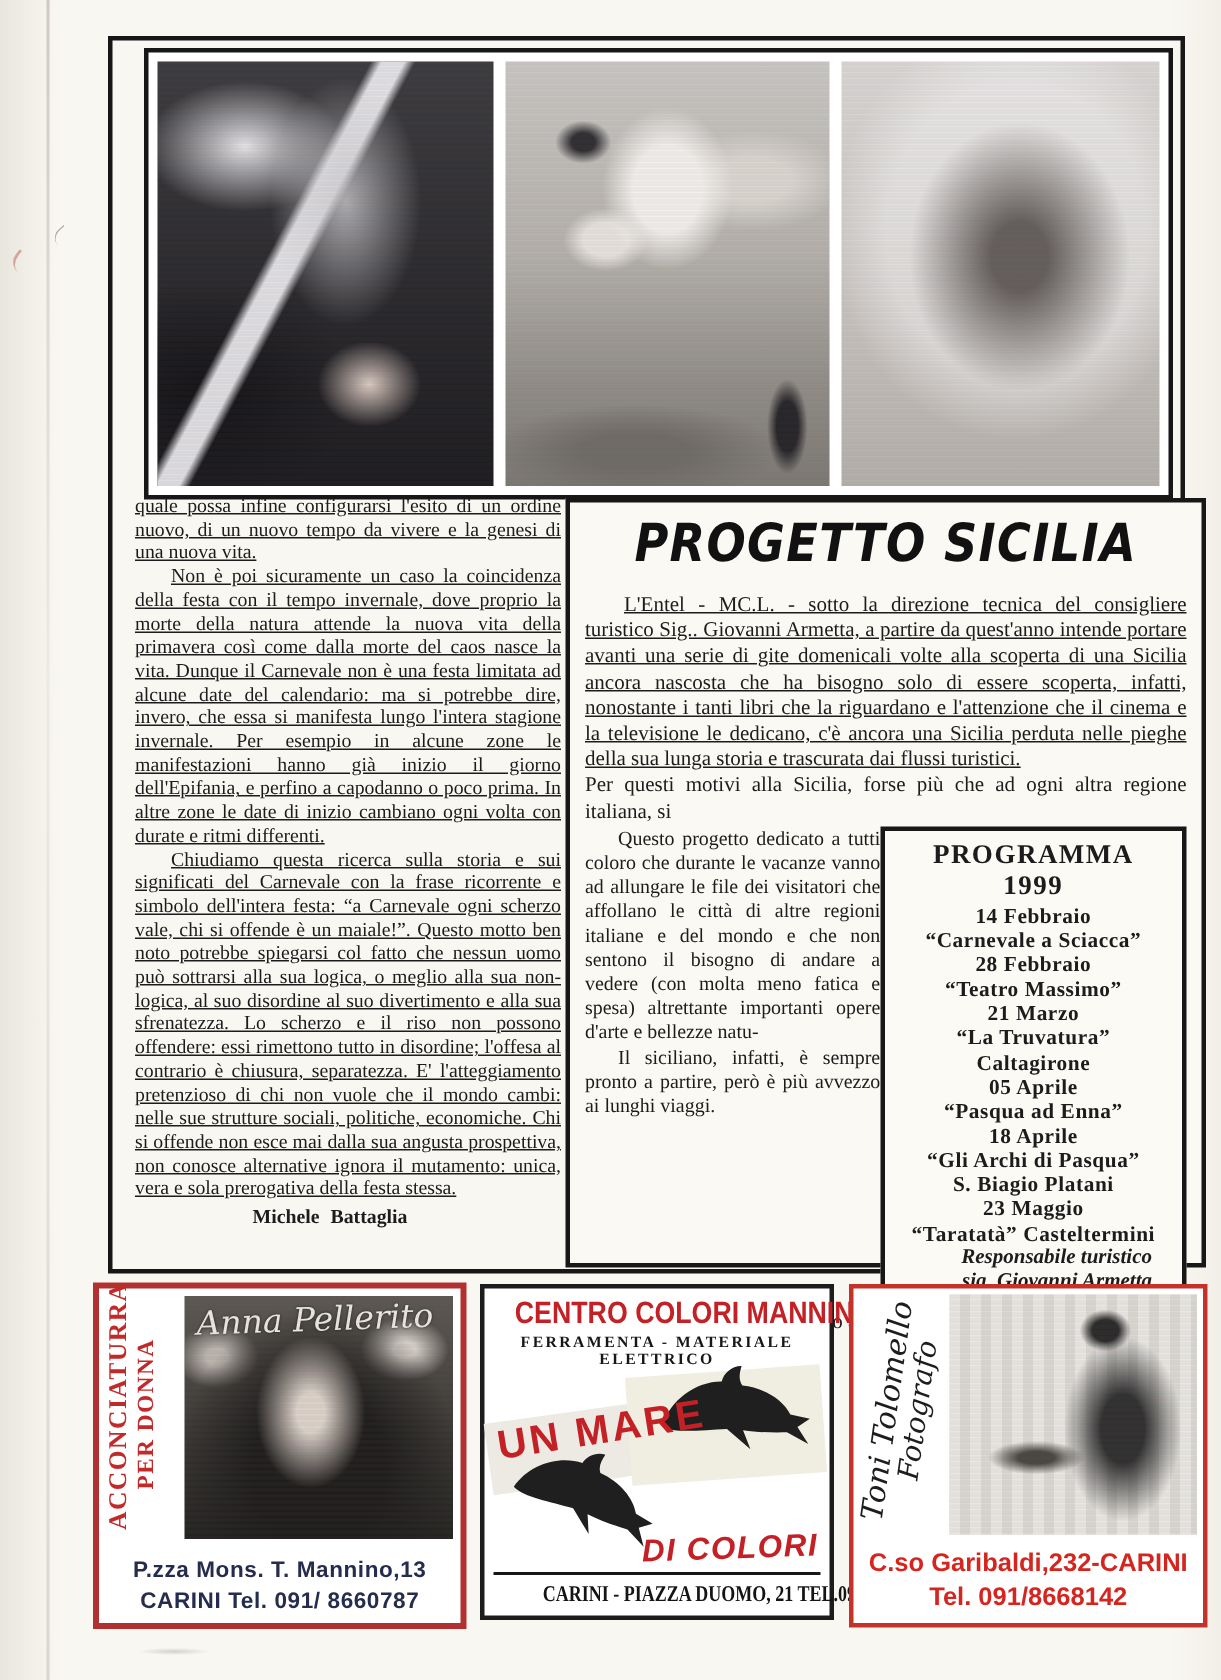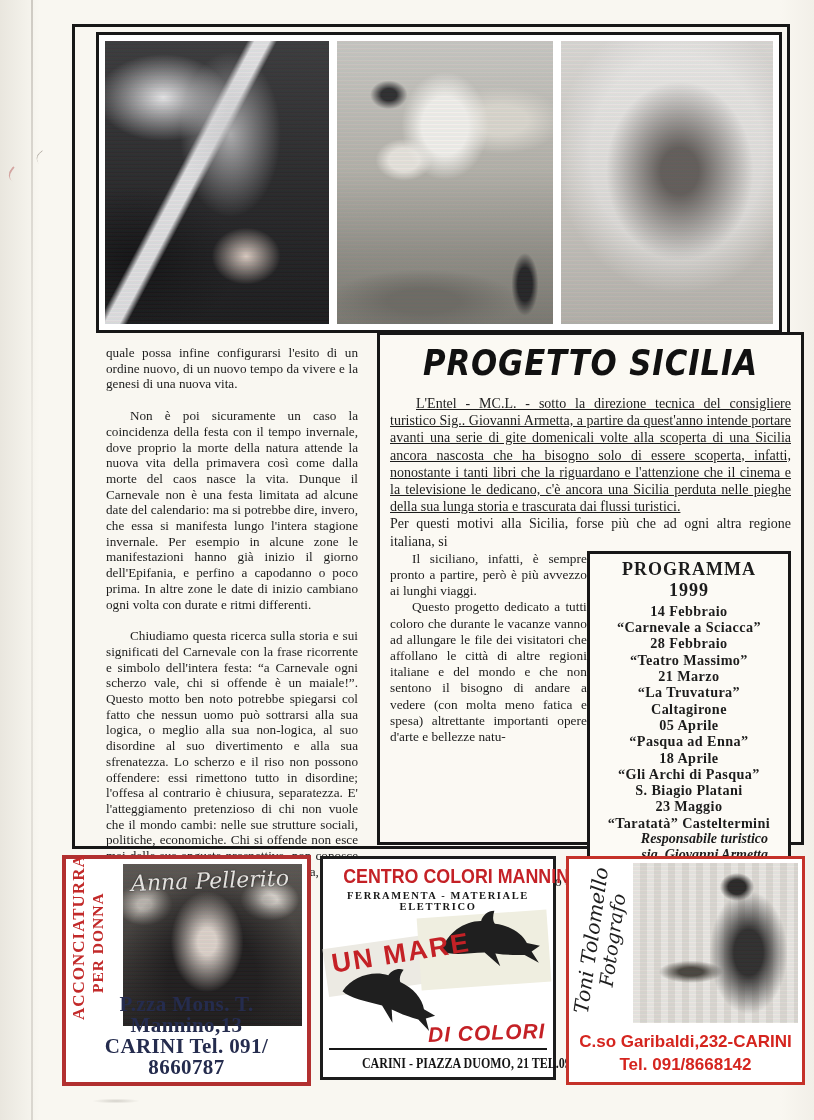--- a/index.html
+++ b/index.html
@@ -39,21 +39,21 @@
     radial-gradient(18px 42px at 87% 86%, #262626 40%, rgba(38,38,38,0) 75%),
     radial-gradient(120px 40px at 40% 92%, #6e6c64 30%, rgba(110,108,100,0) 80%),
     linear-gradient(180deg,#c9c8c2 0%,#b4b2a9 45%,#918f86 75%,#7b7970 100%);}
   .photo3{flex:1;background:
     radial-gradient(105px 128px at 56% 46%, rgba(86,81,76,.9) 18%, rgba(86,81,76,0) 70%),
     radial-gradient(150px 170px at 55% 40%, rgba(250,250,248,.45) 58%, rgba(250,250,248,0) 82%),
     linear-gradient(180deg,#dad8d3,#c6c3bc 60%,#b4b1a9);}
 
   
   .left-col{position:absolute;left:90px;top:329px;width:284px;font-size:13.2px;line-height:15.7px;text-align:justify;}
-  .left-col p{margin:16px;}
+  .left-col p{margin:0;text-decoration:underline;}
   .left-col p.ind{text-indent:24px;}
   .signature{font-weight:bold;text-align:center;padding-right:24px;margin-top:3px;word-spacing:4px;}
 
   
   .progetto-box{position:absolute;left:377px;top:332px;width:427px;height:513px;border:3px solid #171717;
     background:#fbf9f3;box-sizing:border-box;padding:4px 10px;}
   .progetto-title{font-family:"DejaVu Sans",sans-serif;font-style:italic;font-weight:bold;font-size:35px;
     text-align:center;transform:scaleX(.88);letter-spacing:1px;margin:4px 0 12px;color:#111;}
   .pj{margin:0;text-align:justify;font-size:14px;line-height:17.2px;}
   .pj.ind{text-indent:26px;text-decoration:underline;}
@@ -85,21 +85,21 @@
   .vs2{font-size:15.5px;letter-spacing:1px;}
   .hair-photo{position:absolute;left:57px;top:5px;right:5px;height:162px;background:
     radial-gradient(52px 72px at 47% 48%, #dbd1c8 18%, rgba(219,209,200,0) 70%),
     radial-gradient(118px 138px at 50% 72%, #201e1d 38%, rgba(32,30,29,0) 80%),
     radial-gradient(42px 30px at 82% 22%, #d2cdc5 18%, rgba(210,205,197,0) 70%),
     radial-gradient(40px 30px at 12% 25%, #b9b4ac 18%, rgba(185,180,172,0) 70%),
     linear-gradient(180deg,#5c5852,#3d3a36 55%,#252321);}
   .hair-caption{position:absolute;top:4px;left:8px;right:4px;font-family:"DejaVu Serif",serif;font-style:italic;
     font-size:22px;color:#e9e7e2;transform:rotate(-2deg);white-space:nowrap;text-shadow:0 0 2px rgba(0,0,0,.6);}
   .hair-address{position:absolute;left:4px;right:4px;bottom:4px;text-align:center;color:#252c4e;
-    font-weight:bold;font-size:21px;line-height:21px;letter-spacing:.4px;font-family:Liberation Serif, serif;}
+    font-weight:bold;font-size:15px;line-height:21px;letter-spacing:.4px;font-family:Liberation Sans, sans-serif;}
 
   
   .ad-colori{left:320px;top:856px;width:236px;height:224px;border:3px solid #1c1c1c;padding:3px 6px;
     display:flex;flex-direction:column;text-align:center;}
   .colori-title{color:#c42126;font-family:"Liberation Sans",sans-serif;font-weight:bold;font-size:20.5px;
     transform:scaleX(.87);white-space:nowrap;margin-top:2px;}
   .colori-sub{font-size:10.5px;font-weight:bold;letter-spacing:1.6px;margin-top:2px;color:#171717;}
   .colori-mid{position:relative;flex:1;}
   .wash{position:absolute;background:#eceae3;}
   .wash1{left:-4px;top:26px;width:160px;height:48px;transform:rotate(-8deg);}
@@ -155,22 +155,22 @@
     <p class="ind">Chiudiamo questa ricerca sulla storia e sui significati del Carnevale con la frase ricorrente e simbolo dell'intera festa: “a Carnevale ogni scherzo vale, chi si offende è un maiale!”. Questo motto ben noto potrebbe spiegarsi col fatto che nessun uomo può sottrarsi alla sua logica, o meglio alla sua non-logica, al suo disordine al suo divertimento e alla sua sfrenatezza. Lo scherzo e il riso non possono offendere: essi rimettono tutto in disordine; l'offesa al contrario è chiusura, separatezza. E' l'atteggiamento pretenzioso di chi non vuole che il mondo cambi: nelle sue strutture sociali, politiche, economiche. Chi si offende non esce mai dalla sua angusta prospettiva, non conosce alternative ignora il mutamento: unica, vera e sola prerogativa della festa stessa.</p>
     <div class="signature">Michele Battaglia</div>
   </div>
 
   <div class="progetto-box">
     <div class="progetto-title">PROGETTO SICILIA</div>
     <p class="pj ind">L'Entel - MC.L. - sotto la direzione tecnica del consigliere turistico Sig.. Giovanni Armetta, a partire da quest'anno intende portare avanti una serie di gite domenicali volte alla scoperta di una Sicilia ancora nascosta che ha bisogno solo di essere scoperta, infatti, nonostante i tanti libri che la riguardano e l'attenzione che il cinema e la televisione le dedicano, c'è ancora una Sicilia perduta nelle pieghe della sua lunga storia e trascurata dai flussi turistici.</p>
     <p class="pj">Per questi motivi alla Sicilia, forse più che ad ogni altra regione italiana, si</p>
     <div class="prog-row">
       <div class="narrow">
+        <p class="ind">Questo progetto dedicato a tutti coloro che durante le vacanze vanno ad allungare le file dei visitatori che affollano le città di altre regioni italiane e del mondo e che non sentono il bisogno di andare a vedere (con molta meno fatica e spesa) altrettante importanti opere d'arte e bellezze natu-</p>
         <p class="ind">Il siciliano, infatti, è sempre pronto a partire, però è più avvezzo ai lunghi viaggi.</p>
-        <p class="ind">Questo progetto dedicato a tutti coloro che durante le vacanze vanno ad allungare le file dei visitatori che affollano le città di altre regioni italiane e del mondo e che non sentono il bisogno di andare a vedere (con molta meno fatica e spesa) altrettante importanti opere d'arte e bellezze natu-</p>
       </div>
       <div class="programma">
         <div class="prog-title">PROGRAMMA 1999</div>
         <div class="prog-line">14 Febbraio</div>
         <div class="prog-line">“Carnevale a Sciacca”</div>
         <div class="prog-line">28 Febbraio</div>
         <div class="prog-line">“Teatro Massimo”</div>
         <div class="prog-line">21 Marzo</div>
         <div class="prog-line">“La Truvatura” Caltagirone</div>
         <div class="prog-line">05 Aprile</div>

